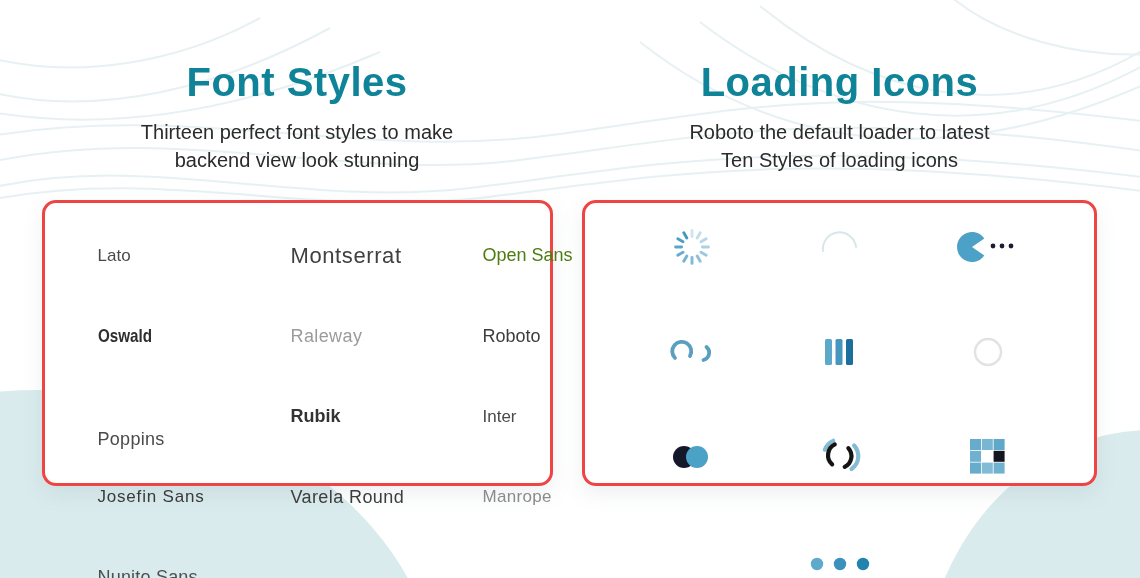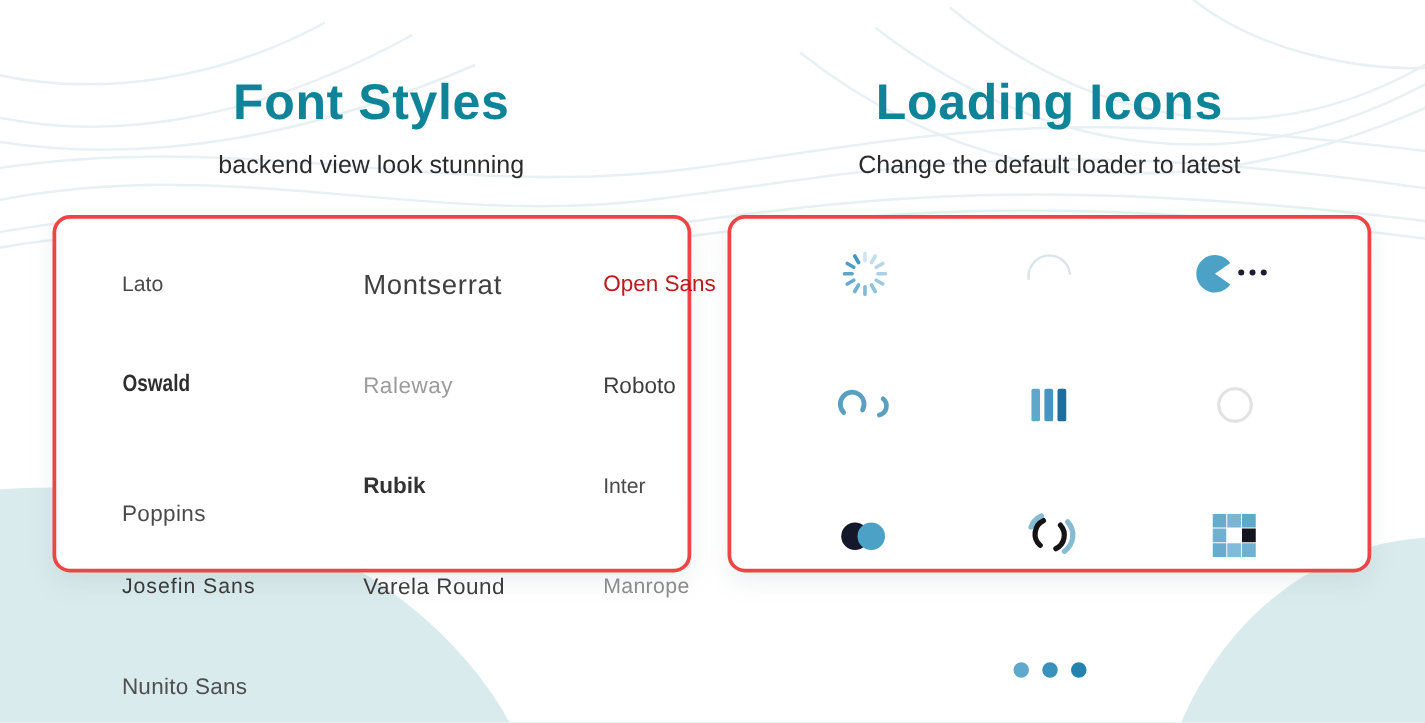--- a/index.html
+++ b/index.html
@@ -45,21 +45,21 @@
     grid-auto-rows:70px;align-items:center;justify-items:center;
     padding:9px 50px 0 50px;
   }
   .icon-cell{display:flex;align-items:center;justify-content:center;}
   .dots-row{grid-column:1 / span 3;height:40px;display:flex;align-items:center;justify-content:center;margin-top:4px;}
 
   
   .fname{white-space:nowrap;}
   .f-lato{font-size:17px;color:#4a4a4a;}
   .f-montserrat{font-size:22px;color:#404040;letter-spacing:0.6px;}
-  .f-opensans{font-size:18px;color:#b91c1c;}
+  .f-opensans{font-size:18px;color:#4d7c0f;}
   .f-oswald{font-size:19px;font-weight:700;color:#2e2e2e;display:inline-block;transform:scaleX(0.8);transform-origin:left center;}
   .f-raleway{font-size:18px;font-weight:300;color:#9b9b9b;letter-spacing:0.4px;}
   .f-roboto{font-size:18px;color:#3d3d3d;}
   .f-poppins{font-size:18px;color:#4a4a4a;letter-spacing:0.3px;margin-top:46px;}
   .f-rubik{font-size:18px;font-weight:600;color:#333;}
   .f-inter{font-size:17px;color:#4a4a4a;}
   .f-josefin{font-size:17px;font-weight:300;color:#3a3a3a;letter-spacing:0.8px;}
   .f-varela{font-size:18px;color:#3d3d3d;letter-spacing:0.4px;}
   .f-manrope{font-size:17px;color:#8b8b8b;letter-spacing:0.3px;}
   .f-nunito{font-size:18px;color:#4f4f4f;letter-spacing:0.2px;}
@@ -84,20 +84,21 @@
 </svg>
 
 <div class="blob blob-left"></div>
 <div class="blob blob-right"></div>
 
 <div class="columns">
 
   <div class="col col-left">
     <div class="section-title">Font Styles</div>
     <div class="section-sub">
+      <div>Thirteen perfect font styles to make</div>
       <div>backend view look stunning</div>
     </div>
     <div class="card card-fonts">
       <span class="fname f-lato">Lato</span>
       <span class="fname f-montserrat">Montserrat</span>
       <span class="fname f-opensans">Open Sans</span>
       <span class="fname f-oswald">Oswald</span>
       <span class="fname f-raleway">Raleway</span>
       <span class="fname f-roboto">Roboto</span>
       <span class="fname f-poppins">Poppins</span>
@@ -106,21 +107,22 @@
       <span class="fname f-josefin">Josefin Sans</span>
       <span class="fname f-varela">Varela Round</span>
       <span class="fname f-manrope">Manrope</span>
       <span class="fname f-nunito">Nunito Sans</span>
     </div>
   </div>
 
   <div class="col col-right">
     <div class="section-title">Loading Icons</div>
     <div class="section-sub">
-      <div>Change the default loader to latest</div>
+      <div>Roboto the default loader to latest</div>
+      <div>Ten Styles of loading icons</div>
     </div>
     <div class="card card-icons">
 
       <div class="icon-cell">
         <svg width="42" height="42" viewBox="0 0 40 40">
           <g fill="#4499c1">
             <rect x="18.6" y="3" width="2.8" height="8.5" rx="1.4" opacity="0.25" transform="rotate(0 20 20)"></rect>
             <rect x="18.6" y="3" width="2.8" height="8.5" rx="1.4" opacity="0.32" transform="rotate(30 20 20)"></rect>
             <rect x="18.6" y="3" width="2.8" height="8.5" rx="1.4" opacity="0.39" transform="rotate(60 20 20)"></rect>
             <rect x="18.6" y="3" width="2.8" height="8.5" rx="1.4" opacity="0.46" transform="rotate(90 20 20)"></rect>

